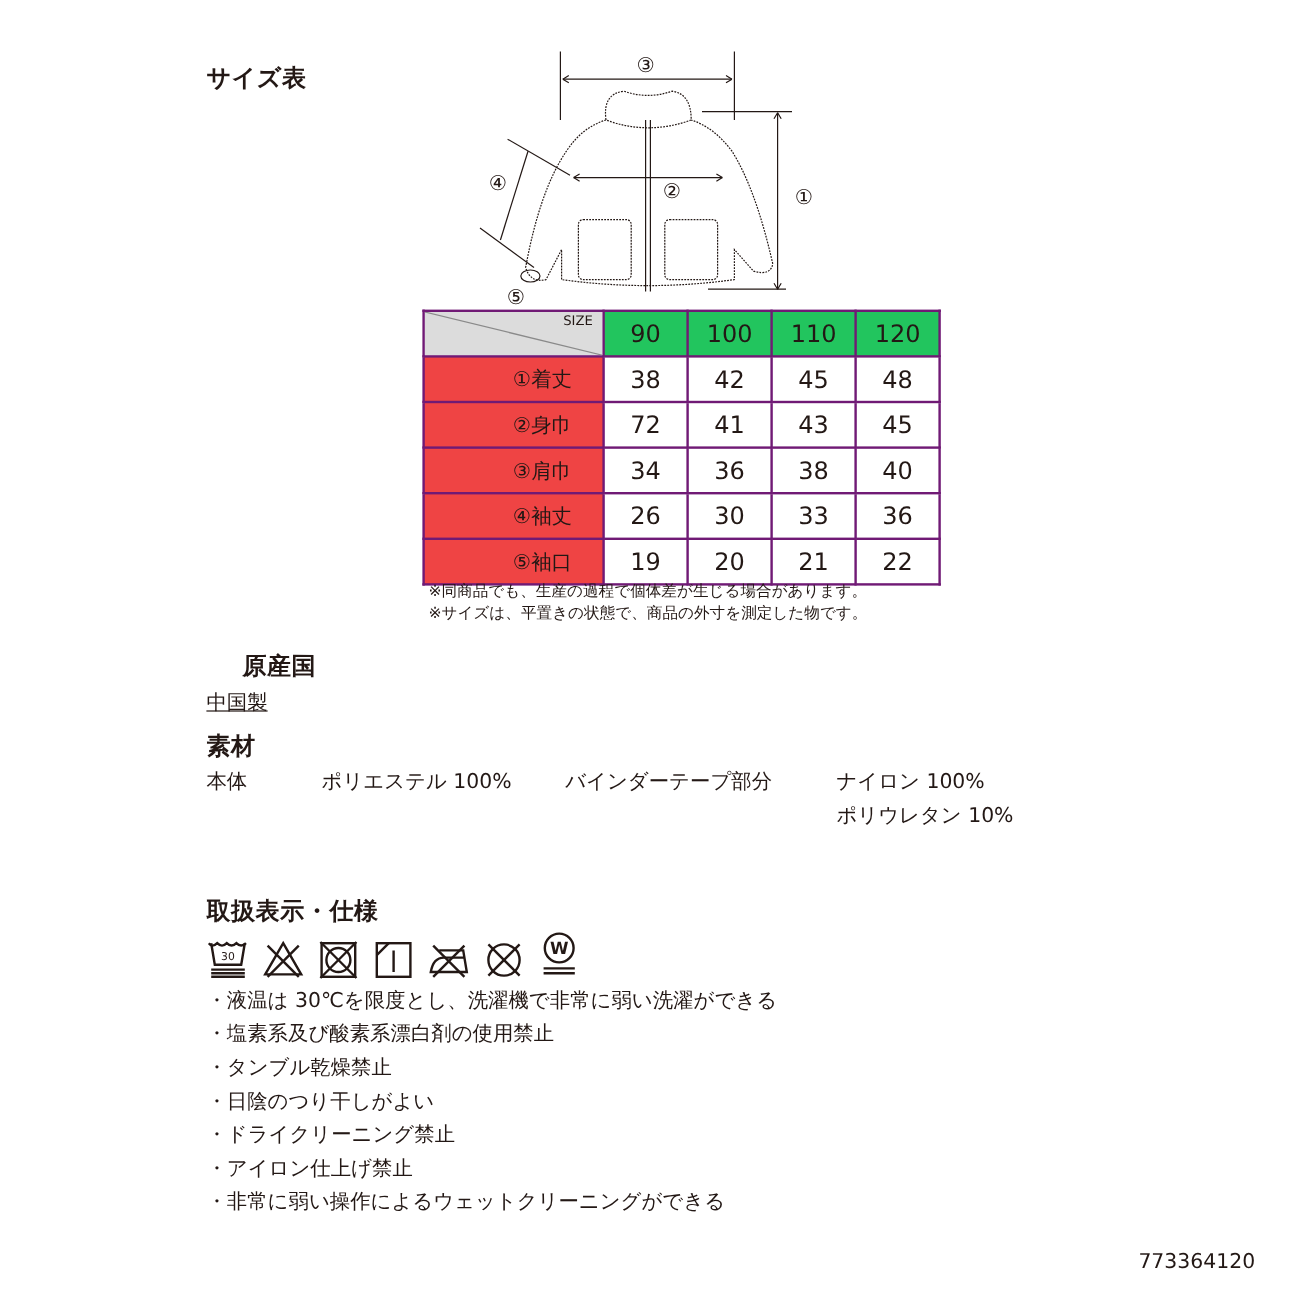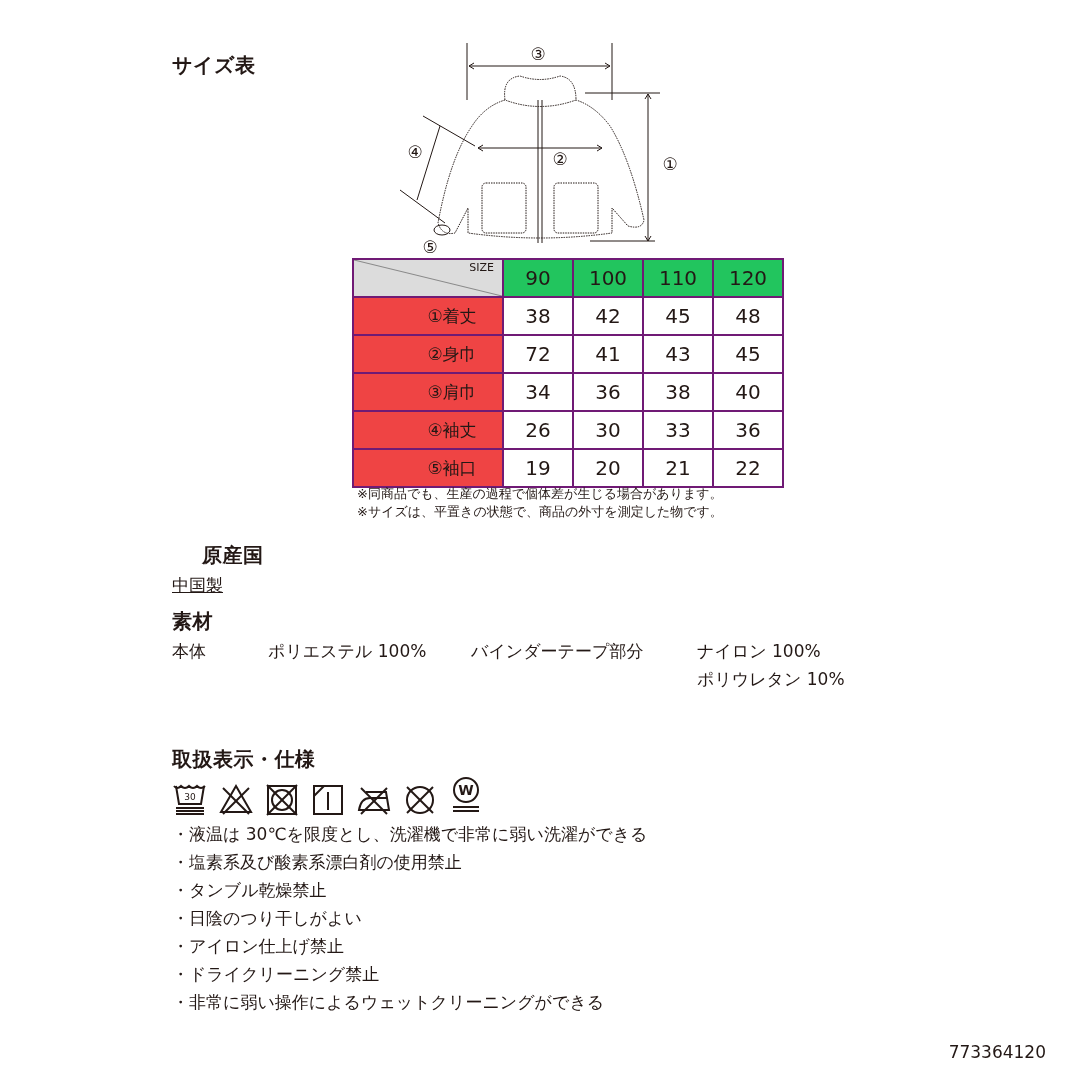--- a/index.html
+++ b/index.html
@@ -203,18 +203,18 @@
     </g>
     <text x="18" y="19" font-size="14" font-weight="bold" text-anchor="middle" fill="#231815">W</text>
   </svg>
 </div>
 
 <ul class="abs care-list" style="left:172px; top:820px;">
   <li>・液温は 30℃を限度とし、洗濯機で非常に弱い洗濯ができる</li>
   <li>・塩素系及び酸素系漂白剤の使用禁止</li>
   <li>・タンブル乾燥禁止</li>
   <li>・日陰のつり干しがよい</li>
+  <li>・ドライクリーニング禁止</li>
   <li>・アイロン仕上げ禁止</li>
-  <li>・ドライクリーニング禁止</li>
   <li>・非常に弱い操作によるウェットクリーニングができる</li>
 </ul>
 
 <div class="abs" style="right:34px; top:1042px; font-size:17px;">773364120</div>
 
 </body></html>

